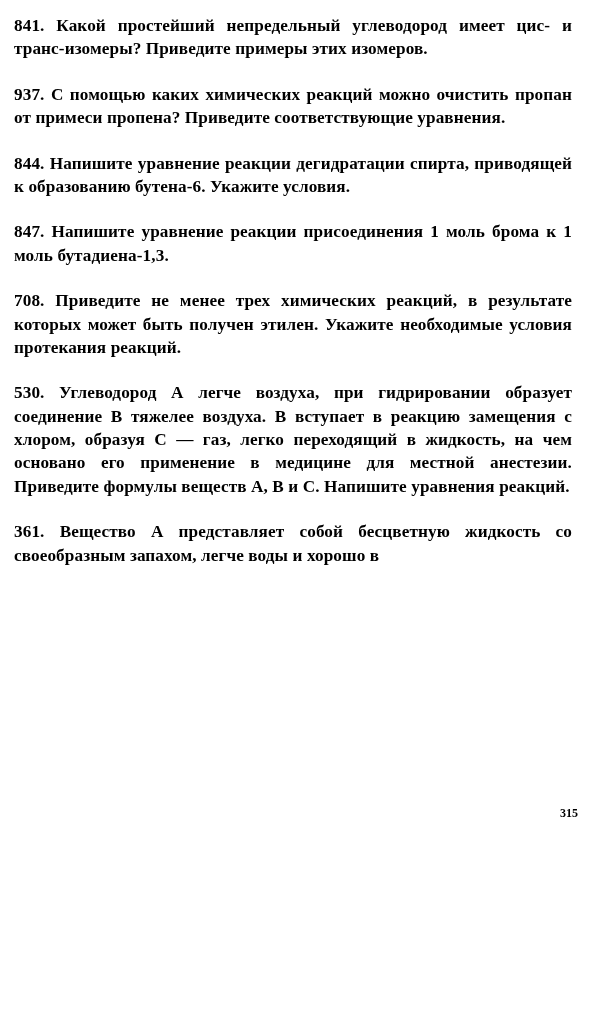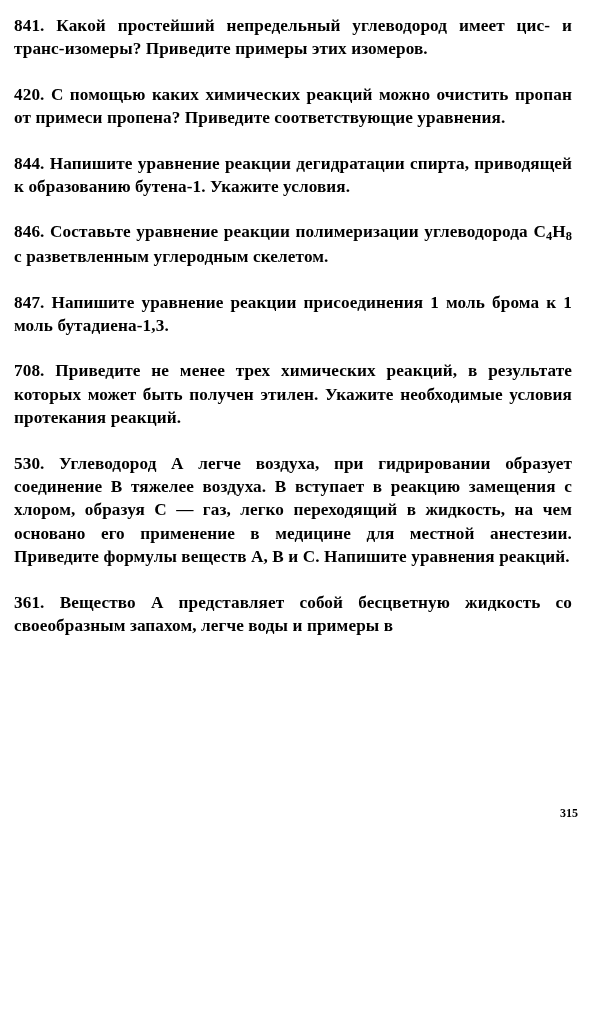--- a/index.html
+++ b/index.html
@@ -58,52 +58,48 @@
 <body>
 
 <div class="page">
 
   <p class="q">
     <span class="num">841.</span>
     <span class="body">Какой простейший непредельный углеводород имеет цис- и транс-изомеры? Приведите примеры этих изомеров.</span>
   </p>
 
   <p class="q">
-    <span class="num">420.</span>
+    <span class="num">937.</span>
     <span class="body">С помощью каких химических реакций можно очистить пропан от примеси пропена? Приведите соответствующие уравнения.</span>
   </p>
 
 
   <p class="q">
     <span class="num">844.</span>
-    <span class="body">Напишите уравнение реакции дегидратации спирта, приводящей к образованию бутена-1. Укажите условия.</span>
+    <span class="body">Напишите уравнение реакции дегидратации спирта, приводящей к образованию бутена-6. Укажите условия.</span>
   </p>
 
 
-  <p class="q">
-    <span class="num">846.</span>
-    <span class="body">Составьте уравнение реакции полимеризации углеводорода C<sub>4</sub>H<sub>8</sub> с разветвленным углеродным скелетом.</span>
-  </p>
 
   <p class="q">
     <span class="num">847.</span>
     <span class="body">Напишите уравнение реакции присоединения 1 моль брома к 1 моль бутадиена-1,3.</span>
   </p>
 
   <p class="q">
     <span class="num">708.</span>
     <span class="body">Приведите не менее трех химических реакций, в результате которых может быть получен этилен. Укажите необходимые условия протекания реакций.</span>
   </p>
 
 
   <p class="q">
     <span class="num">530.</span>
     <span class="body">Углеводород А легче воздуха, при гидрировании образует соединение В тяжелее воздуха. В вступает в реакцию замещения с хлором, образуя С — газ, легко переходящий в жидкость, на чем основано его применение в медицине для местной анестезии. Приведите формулы веществ А, В и С. Напишите уравнения реакций.</span>
   </p>
 
   <p class="q last">
     <span class="num">361.</span>
-    <span class="body">Вещество А представляет собой бесцветную жидкость со своеобразным запахом, легче воды и примеры в</span>
+    <span class="body">Вещество А представляет собой бесцветную жидкость со своеобразным запахом, легче воды и хорошо в</span>
   </p>
 
   <div class="pagenum">315</div>
 
 </div>
 
 </body></html>

